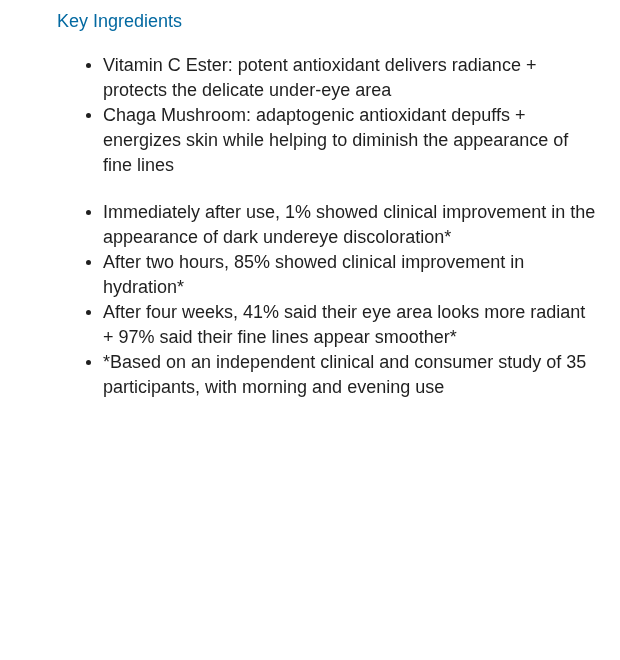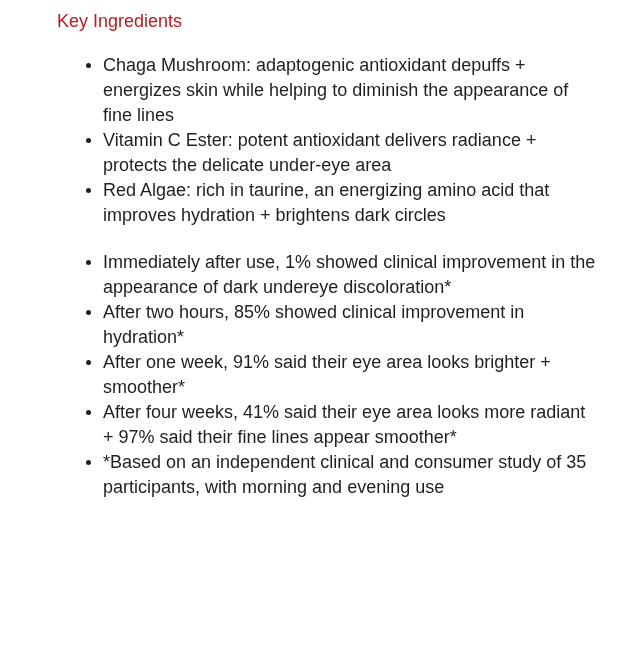--- a/index.html
+++ b/index.html
@@ -16,21 +16,21 @@
     -webkit-font-smoothing: antialiased;
   }
   .panel {
     padding: 9px 0 0 57px;
   }
   .section-heading {
     margin: 0;
     font-size: 18px;
     font-weight: 400;
     line-height: 25px;
-    color: #b91c1c;
+    color: #0369a1;
   }
   ul.bullet-list {
     list-style: none;
     margin: 19px 0 22px 0;
     padding: 0;
     width: 542px;
   }
   ul.bullet-list li {
     position: relative;
     padding-left: 46px;
@@ -50,29 +50,27 @@
   }
 </style>
 </head>
 <body>
 
 <main class="panel">
 
   <section>
     <h2 class="section-heading">Key Ingredients</h2>
     <ul class="bullet-list">
+        <li>Vitamin C Ester: potent antioxidant delivers radiance + protects the delicate under-eye area</li>
         <li>Chaga Mushroom: adaptogenic antioxidant depuffs + energizes skin while helping to diminish the appearance of fine lines</li>
-        <li>Vitamin C Ester: potent antioxidant delivers radiance + protects the delicate under-eye area</li>
-        <li>Red Algae: rich in taurine, an energizing amino acid that improves hydration + brightens dark circles</li>
       </ul>
   </section>
 
   <section>
     <ul class="bullet-list">
         <li>Immediately after use, 1% showed clinical improvement in the appearance of dark undereye discoloration*</li>
         <li>After two hours, 85% showed clinical improvement in hydration*</li>
-        <li>After one week, 91% said their eye area looks brighter + smoother*</li>
         <li>After four weeks, 41% said their eye area looks more radiant + 97% said their fine lines appear smoother*</li>
         <li>*Based on an independent clinical and consumer study of 35 participants, with morning and evening use</li>
       </ul>
   </section>
 
 </main>
 
 </body></html>

